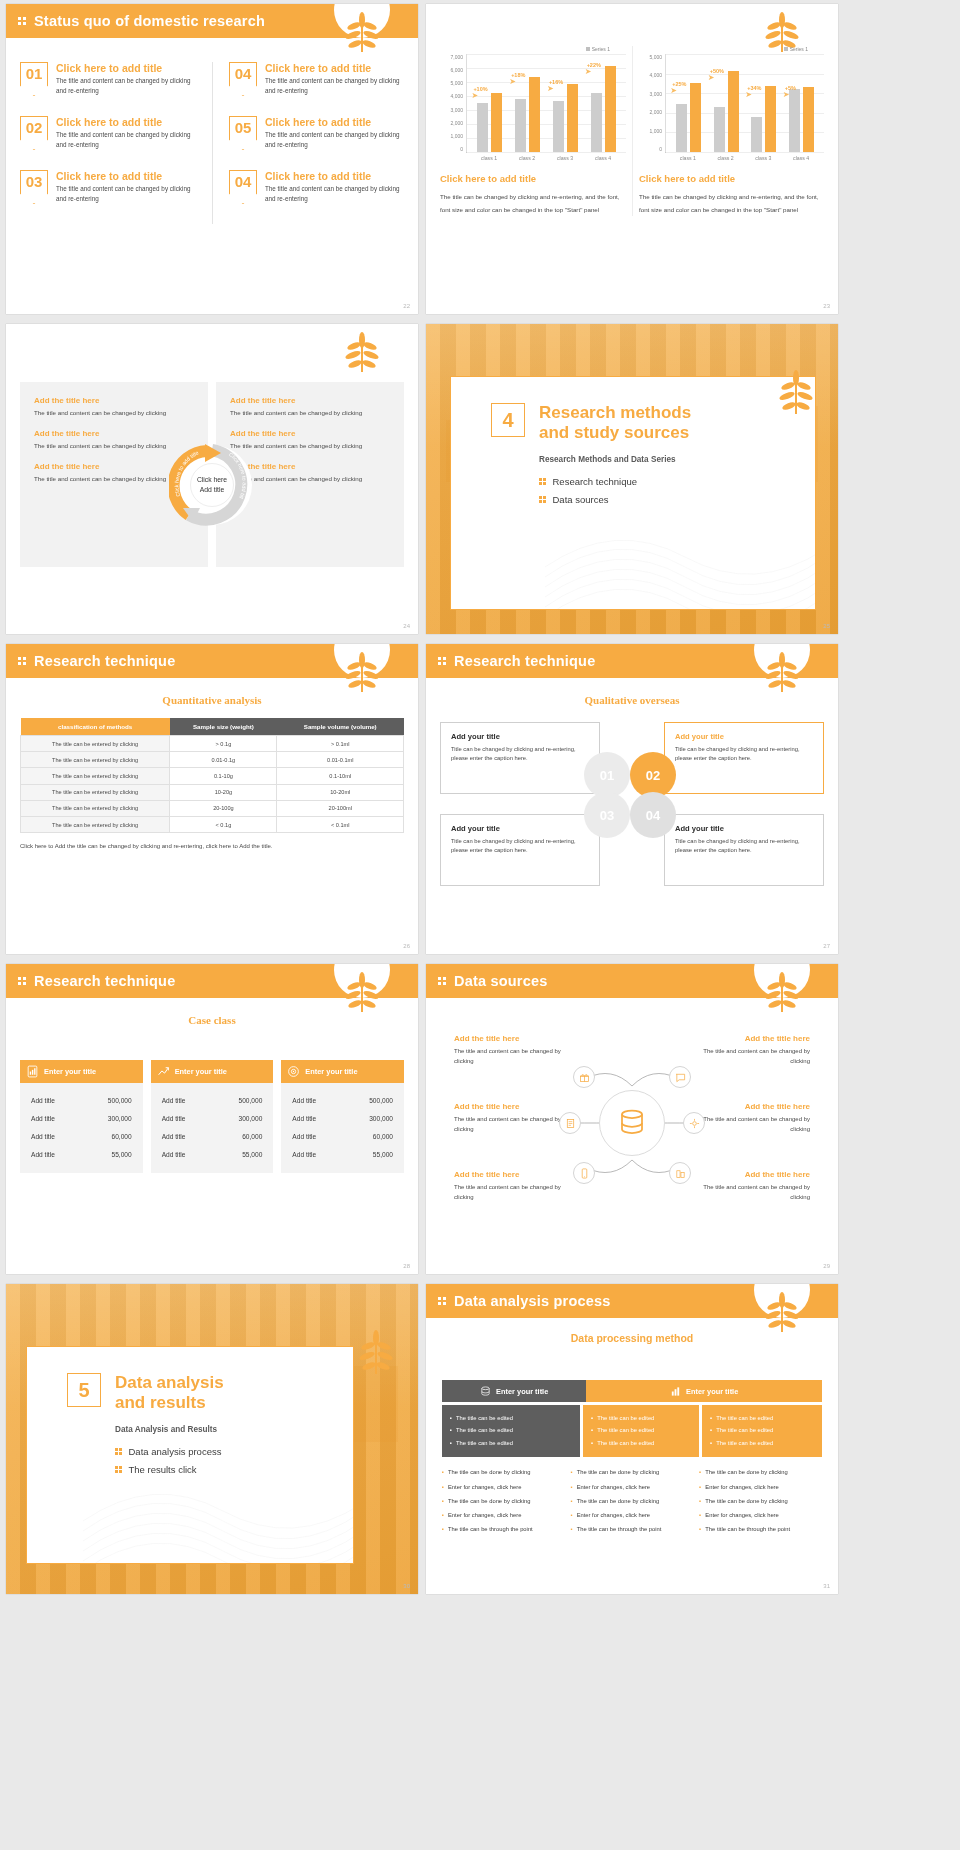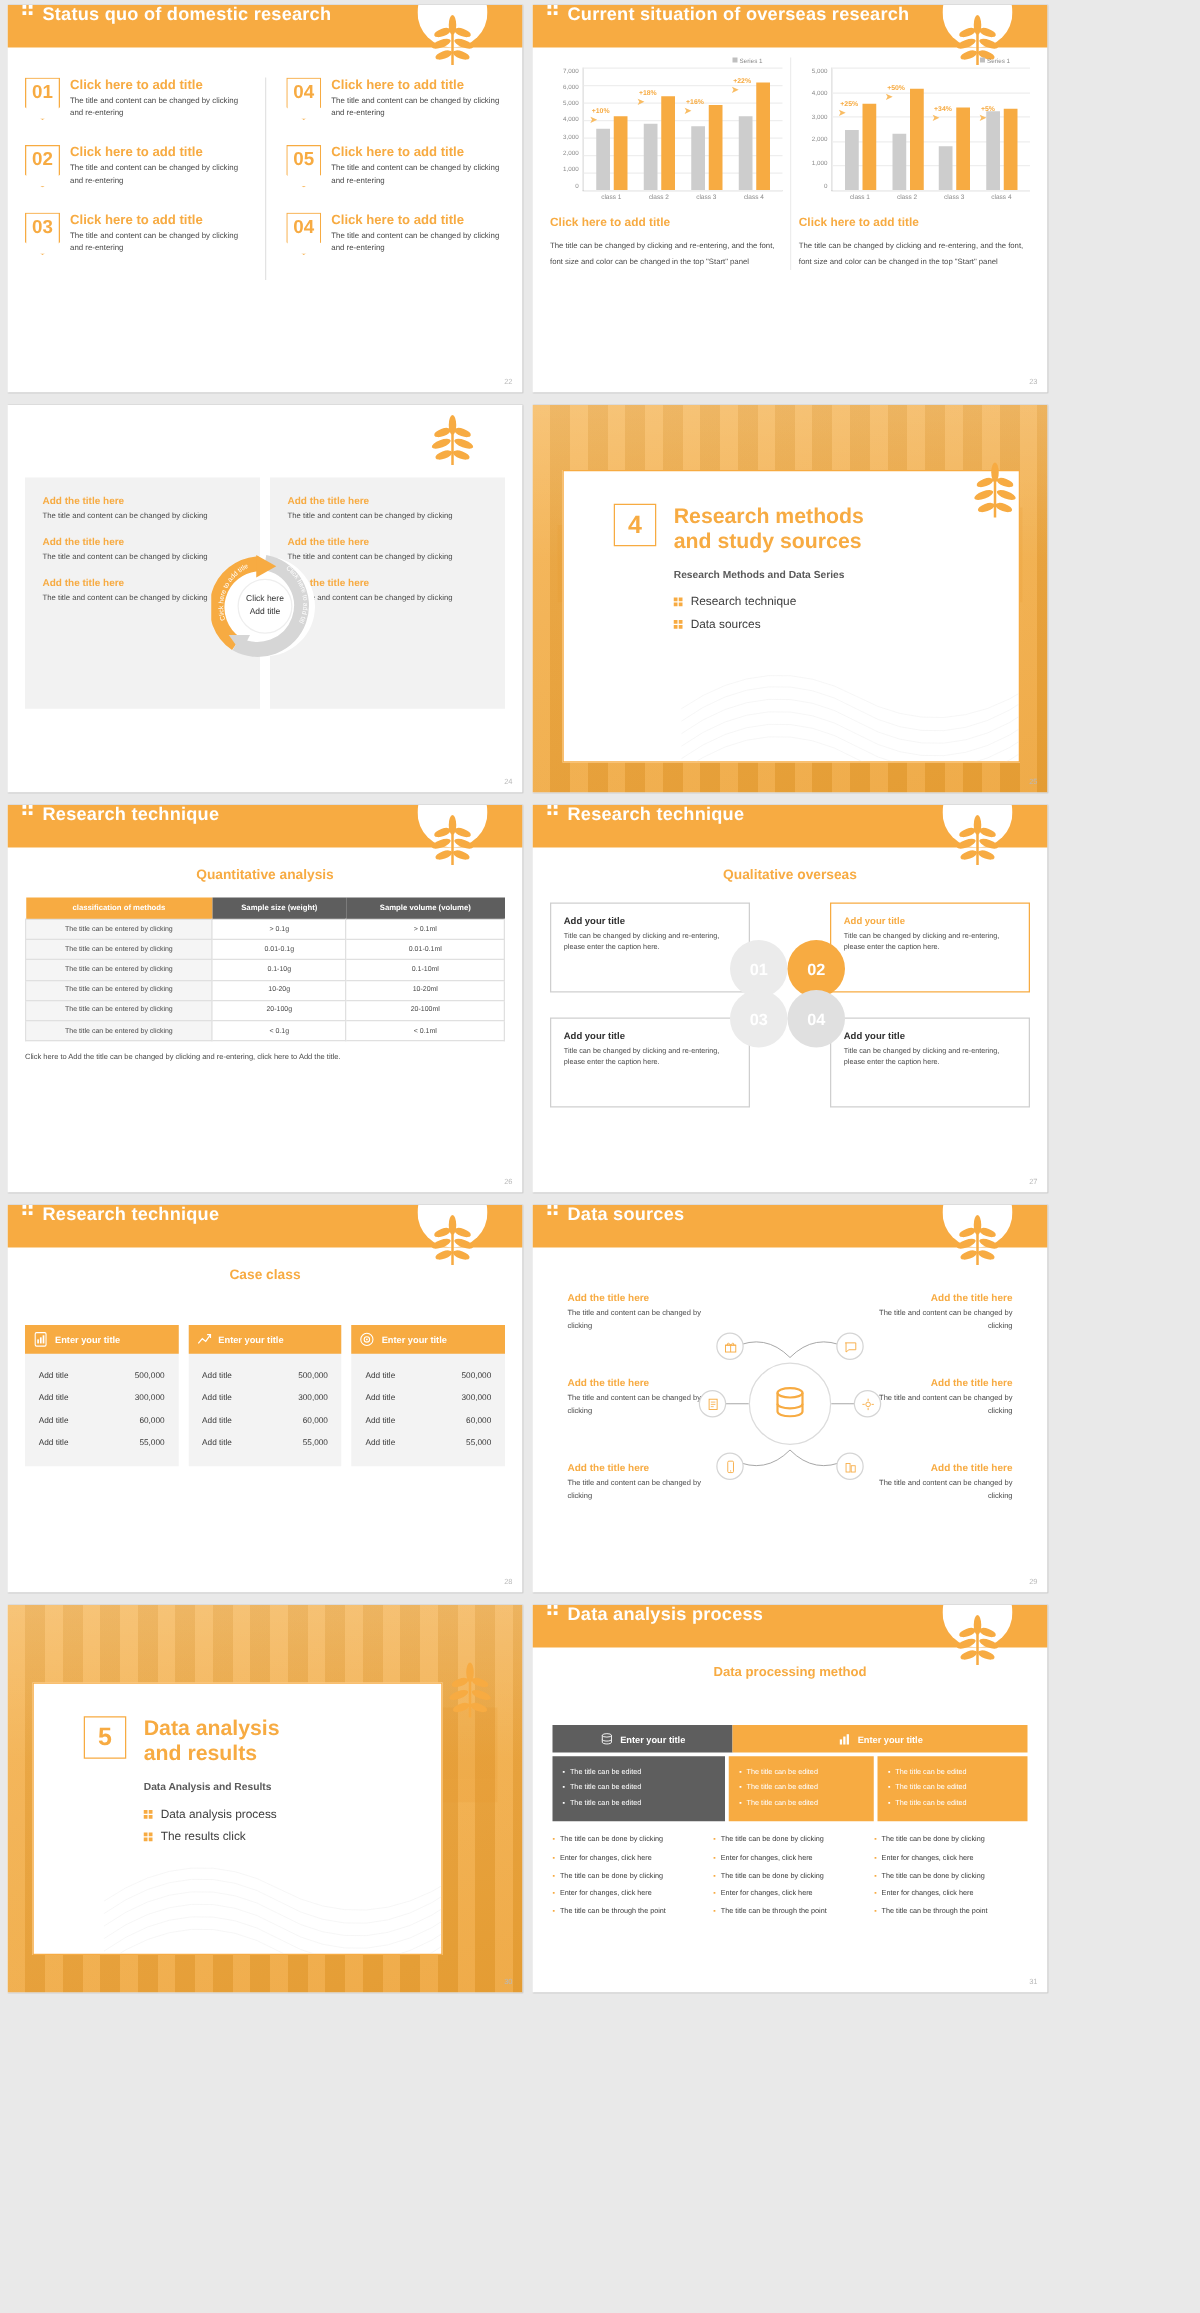--- a/index.html
+++ b/index.html
@@ -22,21 +22,21 @@
     background: #fff;
     position: relative;
     overflow: hidden;
     box-shadow: 0 0 1px rgba(0,0,0,.25);
   }
   
   .hdr {
     position: absolute; left: 0; top: 0;
     width: 100%; height: 34px;
     background: #f7ab42;
-    display: flex; align-items: flex-start;
+    display: flex; align-items: center;
   }
   .hdr .dots {
     margin-left: 12px; margin-right: 8px;
     display: grid; grid-template-columns: 3px 3px; grid-template-rows: 3px 3px;
     gap: 2px;
   }
   .hdr .dots i { background: #fff; display: block; width: 3px; height: 3px; }
   .hdr h2 {
     color: #fff; font-size: 14.5px; font-weight: bold; letter-spacing: .2px;
   }
@@ -120,21 +120,21 @@
             color: #f7ab42; font-size: 20px; font-weight: bold;
             display:flex; align-items:center; justify-content:center; }
   .sec-title { color: #f7ab42; font-size: 17px; font-weight: bold; line-height: 1.2; }
   .sec-sub { color: #5a5a5a; font-size: 8.2px; font-weight: bold; margin: 11px 0 0 48px; }
   .sec-list { margin: 12px 0 0 48px; }
   .sec-list li { list-style: none; font-size: 9.5px; color: #3d3d3d; margin-bottom: 7px;
                  display:flex; align-items:center; gap:7px; }
   .minidots { display:grid; grid-template-columns:2.5px 2.5px; grid-template-rows:2.5px 2.5px; gap:1.5px; }
   .minidots i { background:#f7ab42; width:2.5px;height:2.5px; display:block; }
   
-  .sec-label { text-align:center; color:#f7ab42; font-size:11px; font-weight:bold; margin-top:50px; }
+  .sec-label { text-align:center; color:#f7ab42; font-size:11px; font-weight:bold; margin-top:50px;font-family:Liberation Serif, serif; }
   table.qt { width: calc(100% - 28px); margin: 12px 14px 0; border-collapse: collapse; }
   table.qt th { font-size: 6.2px; color:#fff; padding: 5px 3px; font-weight: bold; }
   table.qt th.k { background:#f7ab42; }
   table.qt th.d { background:#5e5e5e; }
   table.qt td { font-size: 5.6px; color:#4a4a4a; text-align:center; padding: 4.6px 3px;
                 border:.5px solid #e0e0e0; }
   table.qt td.first { background:#f5f5f5; }
   .tbl-note { font-size:6px; color:#4a4a4a; margin: 10px 14px 0; }
   
   .qgrid { position:absolute; top:78px; left:14px; right:14px; height:160px; }
@@ -261,29 +261,20 @@
             <h4>Click here to add title</h4>
             <p>The title and content can be changed by clicking and re-entering</p>
           </div>
         </div>
       </div>
     </div>
     <span class="pagenum">22</span>
   </div>
 
   <div class="slide">
-    <div class="hdr">
-      <span class="dots">
-          <i></i>
-          <i></i>
-          <i></i>
-          <i></i>
-        </span>
-      <h2>Current situation of overseas research</h2>
-    </div>
     <svg class="leaf" viewBox="0 0 56 56">
       <circle cx="28" cy="6" r="28" fill="#fff"></circle>
       <g fill="#f7ab42">
         <ellipse cx="28" cy="16" rx="3" ry="8"></ellipse>
         <ellipse cx="20" cy="22" rx="7" ry="3" transform="rotate(-20 20 22)"></ellipse>
         <ellipse cx="36" cy="22" rx="7" ry="3" transform="rotate(20 36 22)"></ellipse>
         <ellipse cx="19" cy="31" rx="8" ry="3" transform="rotate(-20 19 31)"></ellipse>
         <ellipse cx="37" cy="31" rx="8" ry="3" transform="rotate(20 37 31)"></ellipse>
         <ellipse cx="21" cy="40" rx="7" ry="3" transform="rotate(-20 21 40)"></ellipse>
         <ellipse cx="35" cy="40" rx="7" ry="3" transform="rotate(20 35 40)"></ellipse>

